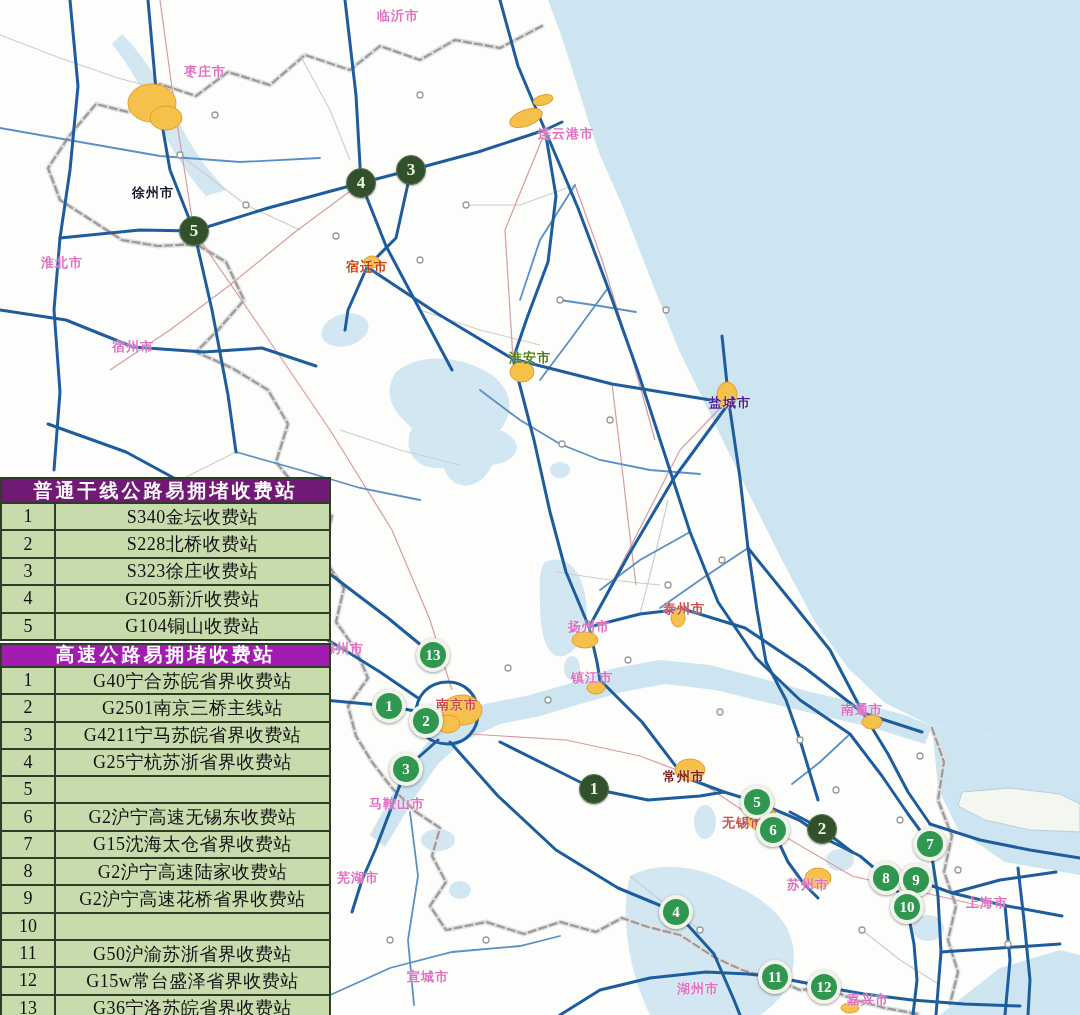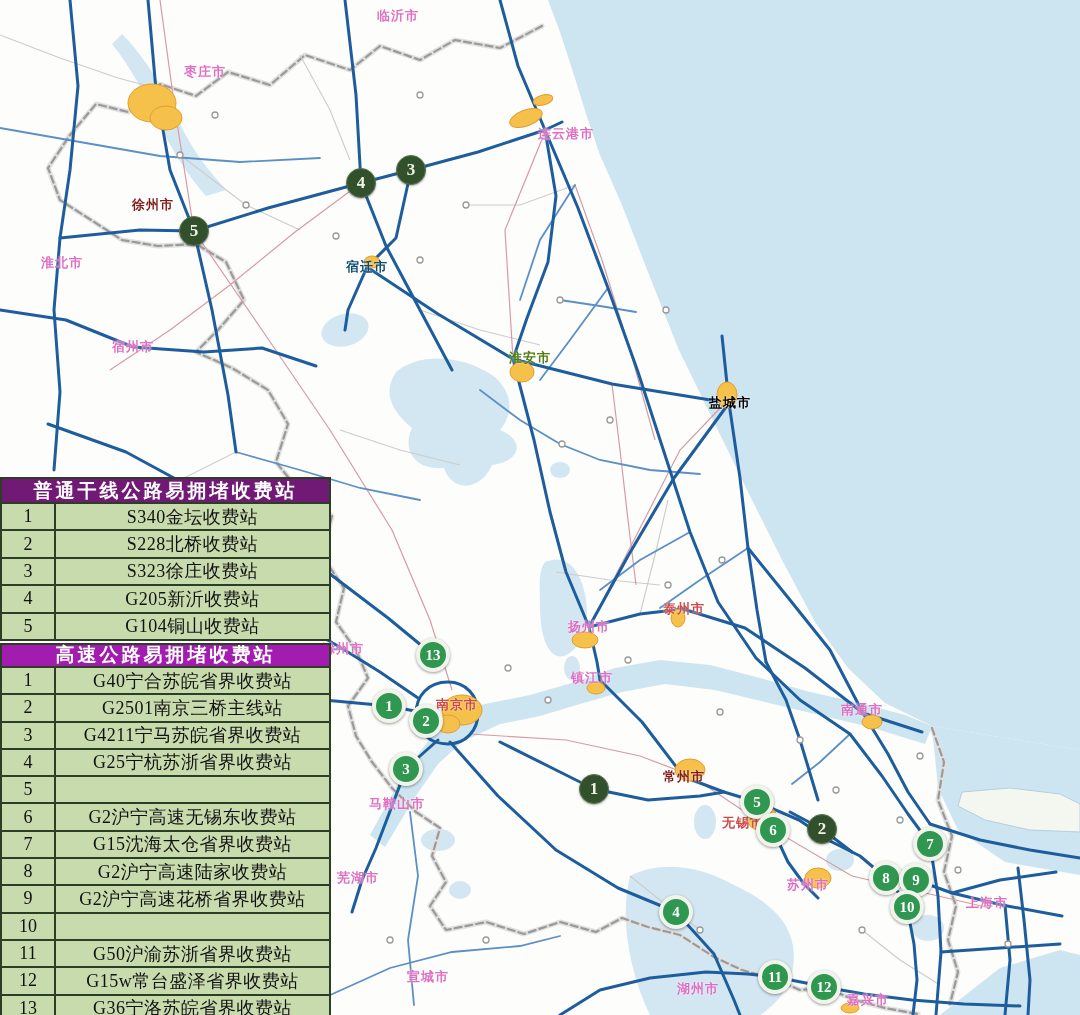--- a/index.html
+++ b/index.html
@@ -212,26 +212,26 @@
       <circle cx="150" cy="690" r="3"></circle>
         <circle cx="60" cy="555" r="3"></circle>
         <circle cx="215" cy="115" r="3"></circle>
     </g>
   </svg>
 
   <div id="label-layer">
       <div class="city-label" style="left: 398px; top: 16px; color: rgb(224, 111, 194);">临沂市</div>
       <div class="city-label" style="left: 205px; top: 72px; color: rgb(224, 111, 194);">枣庄市</div>
       <div class="city-label" style="left: 566px; top: 134px; color: rgb(224, 111, 194);">连云港市</div>
-      <div class="city-label" style="left: 153px; top: 193px; color: #7f1d1d; margin-top: 12px;">徐州市</div>
+      <div class="city-label" style="left: 153px; top: 193px; color: #0f172a;">徐州市</div>
       <div class="city-label" style="left: 62px; top: 263px; color: rgb(224, 111, 194);">淮北市</div>
       <div class="city-label" style="left: 133px; top: 347px; color: rgb(224, 111, 194);">宿州市</div>
-      <div class="city-label" style="left: 367px; top: 267px; color: #0c4a6e;">宿迁市</div>
+      <div class="city-label" style="left: 367px; top: 267px; color: #c2410c;">宿迁市</div>
       <div class="city-label" style="left: 530px; top: 358px; color: #4d7c0f;">淮安市</div>
-      <div class="city-label" style="left: 730px; top: 403px; color: #000000;">盐城市</div>
+      <div class="city-label" style="left: 730px; top: 403px; color: #4c1d95;">盐城市</div>
       <div class="city-label" style="left: 589px; top: 627px; color: rgb(224, 111, 194);">扬州市</div>
       <div class="city-label" style="left: 684px; top: 609px; color: rgb(204, 75, 75);">泰州市</div>
       <div class="city-label" style="left: 592px; top: 678px; color: rgb(224, 111, 194);">镇江市</div>
       <div class="city-label" style="left: 457px; top: 705px; color: rgb(204, 75, 75);">南京市</div>
       <div class="city-label" style="left: 343px; top: 649px; color: rgb(224, 111, 194);">滁州市</div>
       <div class="city-label" style="left: 862px; top: 710px; color: rgb(224, 111, 194);">南通市</div>
       <div class="city-label" style="left: 684px; top: 777px; color: #7f1d1d;">常州市</div>
       <div class="city-label" style="left: 743px; top: 823px; color: rgb(204, 75, 75);">无锡市</div>
       <div class="city-label" style="left: 808px; top: 885px; color: rgb(224, 111, 194);">苏州市</div>
       <div class="city-label" style="left: 987px; top: 903px; color: rgb(224, 111, 194);">上海市</div>

